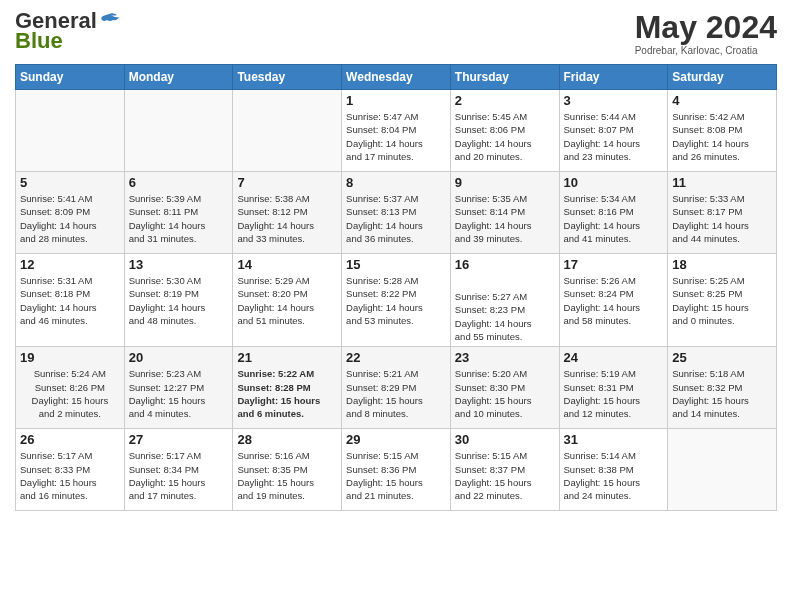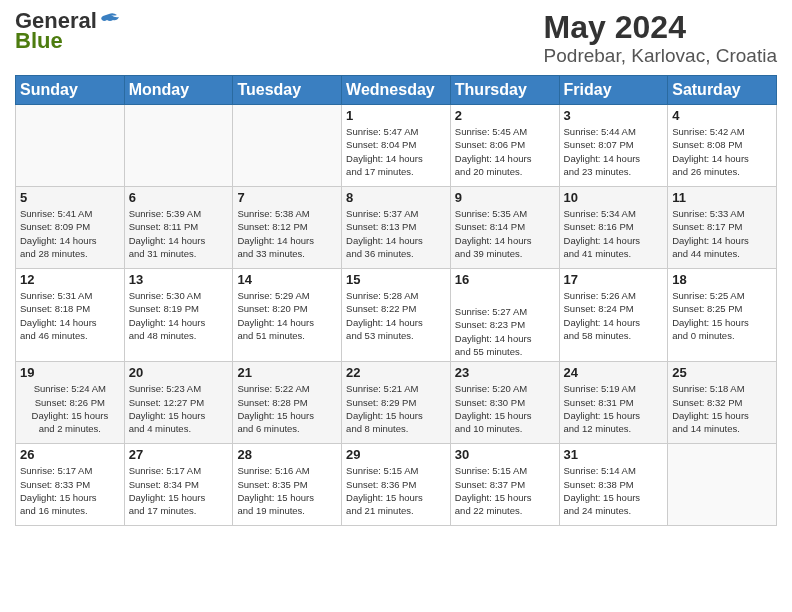--- a/index.html
+++ b/index.html
@@ -27,32 +27,32 @@
     }
     .title-block {
     }
     .month-title {
       font-size: 32px;
       font-weight: bold;
       color: #333;
       line-height: 1.1;
     }
     .location {
-      font-size: 19px;
+      font-size: 10px;
       color: #555;
     }
     table {
       width: 100%;
       border-collapse: collapse;
       table-layout: fixed;
     }
     thead tr th {
       background-color: #3a7fc1;
       color: #fff;
-      font-size: 16px;
+      font-size: 12px;
       font-weight: bold;
       padding: 5px 4px;
       text-align: left;
       border: 1px solid #2a6aa0;
     }
     tbody tr td {
       vertical-align: top;
       border: 1px solid #ccc;
       padding: 3px 4px;
       font-size: 10px;
@@ -260,21 +260,21 @@
           </td>
           <td>
             <span class="day-num">20</span>
             <div class="day-info" style="white-space: pre-line;">Sunrise: 5:23 AM
 Sunset: 12:27 PM
 Daylight: 15 hours
 and 4 minutes.</div>
           </td>
           <td>
             <span class="day-num">21</span>
-            <div class="day-info" style="white-space: pre-line;">Sunrise: 5:22 AM
+            <div class="day-info" style="white-space: pre-line; font-weight: bold;">Sunrise: 5:22 AM
 Sunset: 8:28 PM
 Daylight: 15 hours
 and 6 minutes.</div>
           </td>
           <td>
             <span class="day-num">22</span>
             <div class="day-info" style="white-space: pre-line;">Sunrise: 5:21 AM
 Sunset: 8:29 PM
 Daylight: 15 hours
 and 8 minutes.</div>

